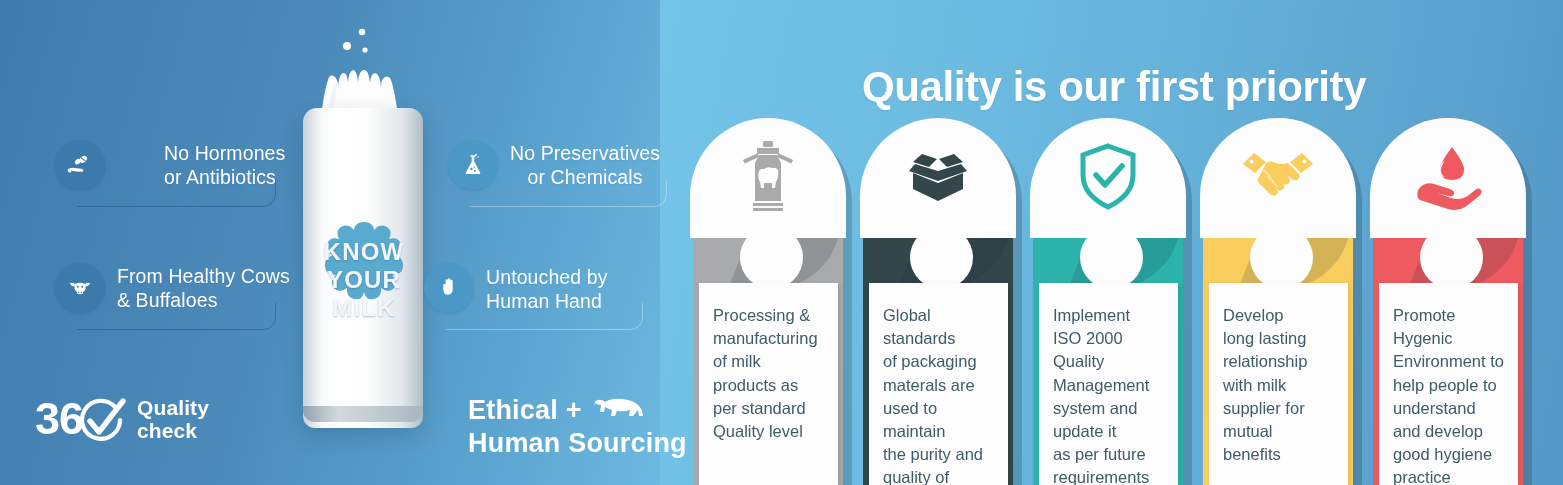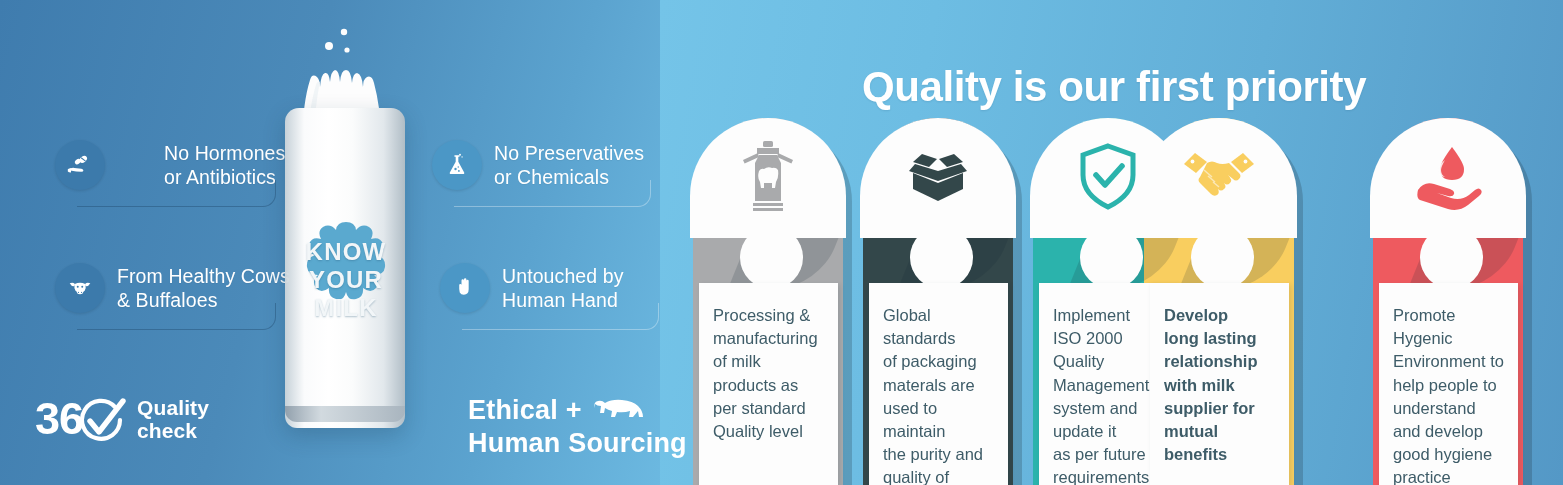--- a/index.html
+++ b/index.html
@@ -43,27 +43,27 @@
     border-right:1.6px solid rgba(255,255,255,.33);
     border-bottom-right-radius:13px;
     z-index:1;
   }
   .badge.dark .tail{border-color:rgba(30,70,105,.40);}
 
   #b1{left:55px;top:140px;gap:47px;}
   #b1 .tail{width:198px;}
   #b2{left:55px;top:263px;}
   #b2 .tail{width:198px;}
-  #b3{left:432px;top:140px;}
+  #b3{left:448px;top:140px;text-align:center;}
   #b3 .tail{width:196px;}
-  #b4{left:440px;top:263px;}
+  #b4{left:424px;top:263px;align-items:center;}
   #b4 .tail{width:196px;}
 
   
-  .bottle-wrap{position:absolute;left:280px;top:22px;width:130px;height:400px;}
+  .bottle-wrap{position:absolute;left:298px;top:22px;width:130px;height:400px;}
   .splash{position:absolute;left:0;top:0;width:130px;height:118px;}
   .bottle-body{
     position:absolute;left:5px;top:86px;width:120px;height:320px;
     border-radius:14px 14px 12px 12px;
     background:
       linear-gradient(90deg,
         rgba(205,213,218,.95) 0%,
         rgba(250,251,252,1) 16%,
         #ffffff 36%,
         #fbfcfc 56%,
@@ -93,21 +93,21 @@
   }
   .qc .mark{margin-left:-6px;margin-top:2px;}
   .qc .lbl{
     margin-left:8px;color:#fff;font-weight:700;
     font-size:21px;line-height:23px;white-space:pre-line;letter-spacing:.1px;
   }
 
   
   .ethical{position:absolute;left:468px;top:394px;color:#fff;font-weight:700;
     font-size:27px;line-height:33px;letter-spacing:.2px;}
-  .ethical .row{display:flex;align-items:center;}
+  .ethical .row{display:flex;align-items:flex-start;}
   .ethical .cow{margin-left:9px;margin-top:-3px;}
 
   
   .headline{
     position:absolute;left:862px;top:47px;
     color:#ffffff;font-weight:700;font-size:42px;line-height:48px;
     letter-spacing:-.4px;white-space:nowrap;
     text-shadow:0 1px 2px rgba(20,60,90,.12);
     margin-top:16px;
   }
@@ -151,21 +151,21 @@
     box-shadow:2px 2px 5px rgba(20,45,60,.13);
   }
   .card .panel p{
     margin:0;padding:21px 8px 0 14px;
     color:#3e5c68;font-size:16.5px;line-height:23.2px;
     white-space:pre-line;
   }
   .card .icon{position:relative;z-index:4;margin-top:-2px;}
 
   #c1{left:693px;} #c2{left:863px;} #c3{left:1033px;}
-  #c4{left:1144px;font-weight:bold;} #c5{left:1373px;}
+  #c4{left:1203px;} #c5{left:1373px;}
 </style>
 </head>
 <body>
 
 <div class="stage">
 
   <div class="bg-left"></div>
   <div class="bg-right"></div>
 
   <div class="badge dark" id="b1">

